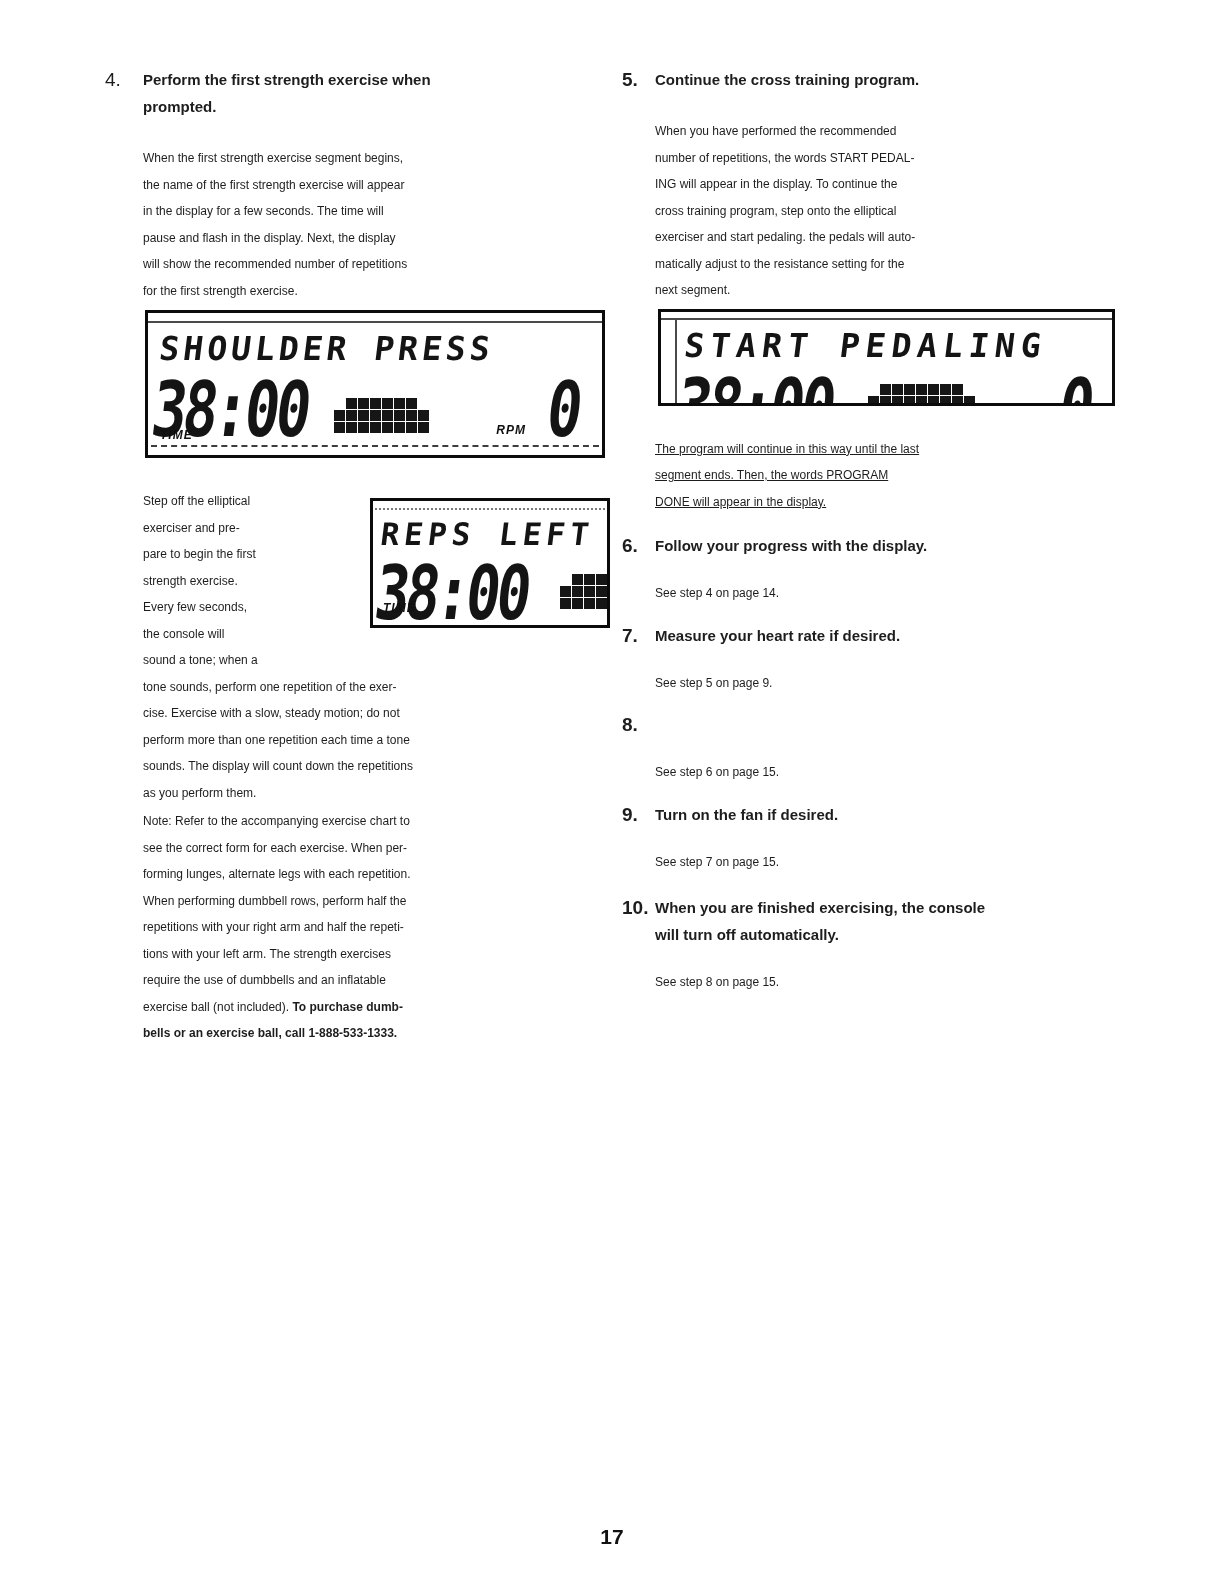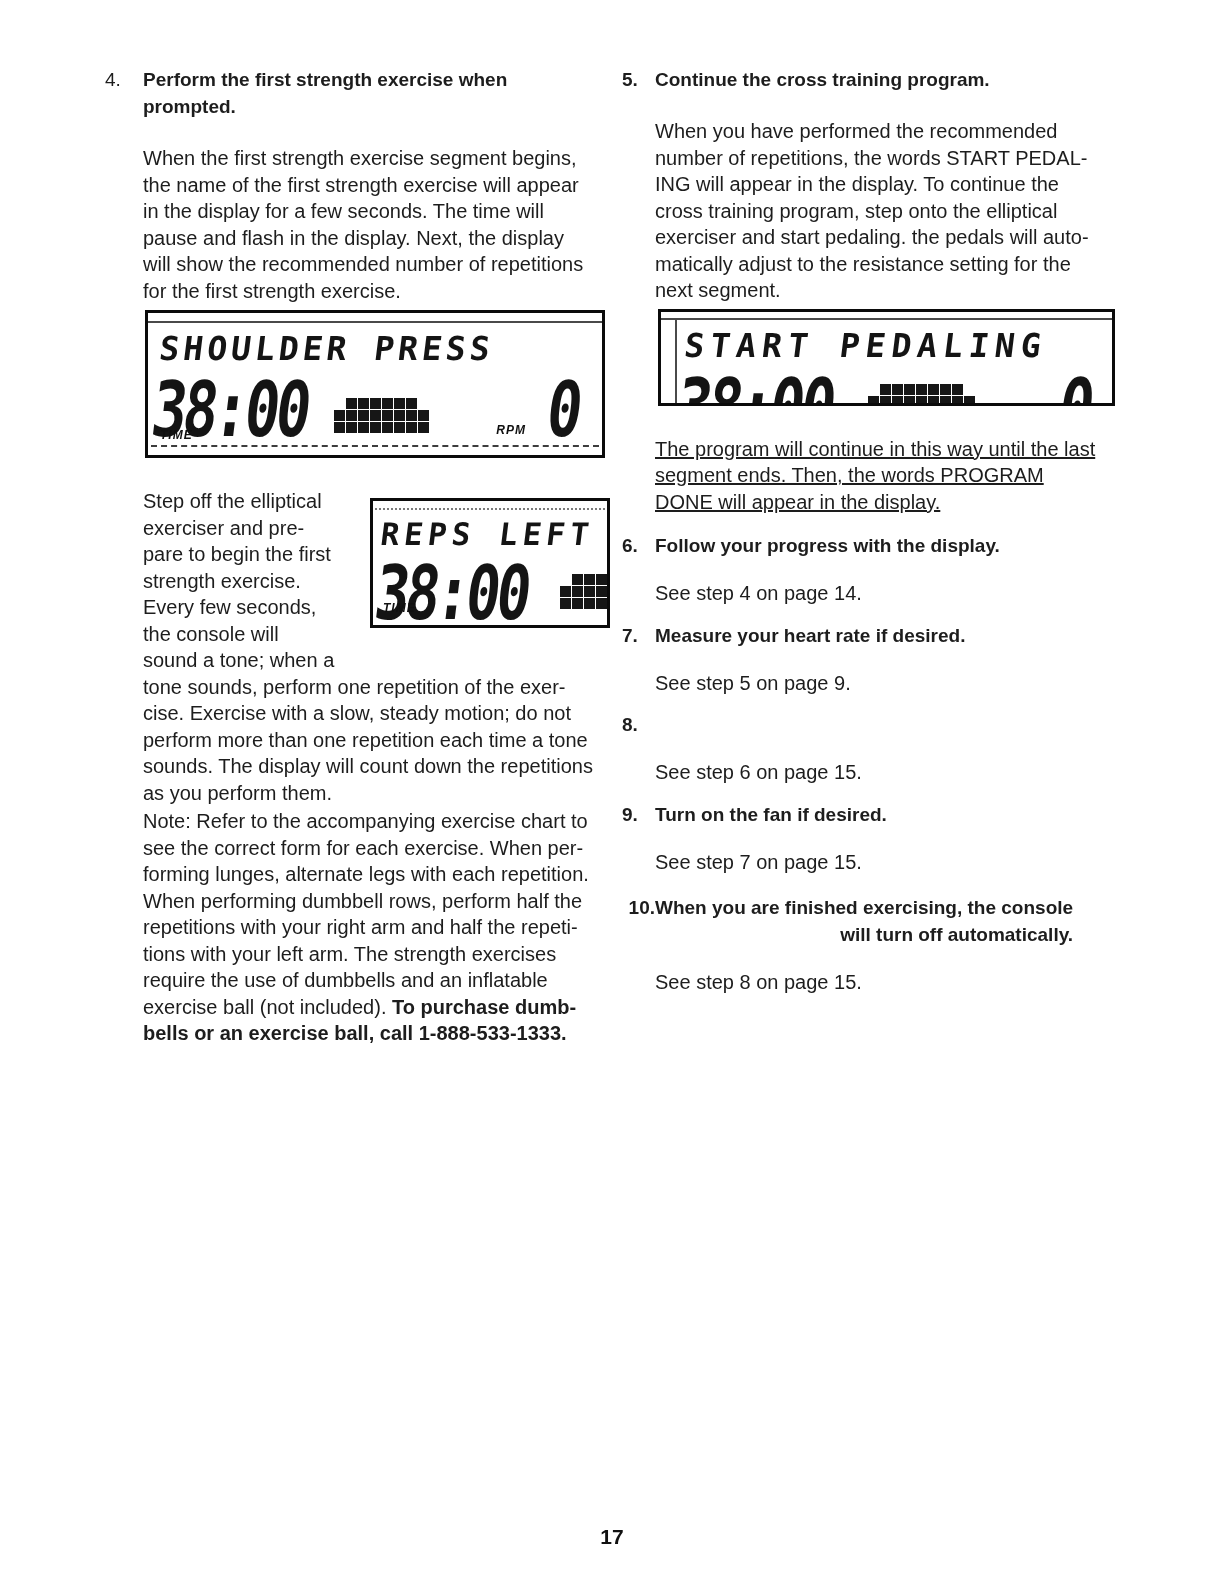--- a/index.html
+++ b/index.html
@@ -6,22 +6,22 @@
   .page{position:relative;width:1224px;height:1584px;background:#fff;overflow:hidden;
         font-family:"Liberation Sans",sans-serif;color:#1d1d1d;}
   .col{position:absolute;top:66px;}
   .col-left{left:105px;width:505px;}
   .col-right{left:622px;width:502px;}
   .step{display:flex;}
   .num{flex:none;font-size:19px;line-height:27px;}
   .num.b{font-weight:bold;}
   .col-left .num{width:38px;}
   .col-right .num{width:33px;}
-  .h{font-weight:bold;font-size:19px;line-height:27px;white-space:pre-line;}
-  .para{font-size:20px;line-height:26.5px;white-space:pre-line;}
+  .h{font-weight:bold;font-size:15px;line-height:27px;white-space:pre-line;}
+  .para{font-size:12px;line-height:26.5px;white-space:pre-line;}
   .col-left > .para{margin-left:38px;}
   .col-right > .para{margin-left:33px;}
   .see{margin-top:21px;}
   
   .lcd{position:relative;border:3px solid #0b0b0b;background:#fff;box-sizing:border-box;}
   .seg{position:absolute;font-family:"DejaVu Sans Mono",monospace;font-weight:bold;
        color:#141414;white-space:nowrap;}
   .seg-title{transform:skewX(-7deg);transform-origin:left top;}
   .seg-digits{transform:skewX(-7deg) scaleY(1.32);transform-origin:left top;}
   .small-lab{position:absolute;font-size:12px;font-weight:bold;font-style:italic;
@@ -241,21 +241,21 @@
       <div class="num b">8.</div>
     </div>
     <div class="para see">See step 6 on page 15.</div>
 
     <div class="step" style="margin-top:15px;">
       <div class="num b">9.</div>
       <div class="h">Turn on the fan if desired.</div>
     </div>
     <div class="para see">See step 7 on page 15.</div>
 
-    <div class="step" style="margin-top:19px;text-align:right;">
+    <div class="step" style="margin-top:19px;">
       <div class="num b">10.</div>
       <div class="h">When you are finished exercising, the console
 will turn off automatically.</div>
     </div>
     <div class="para see">See step 8 on page 15.</div>
 
   </div>
 
   <div class="pagenum">17</div>
 

